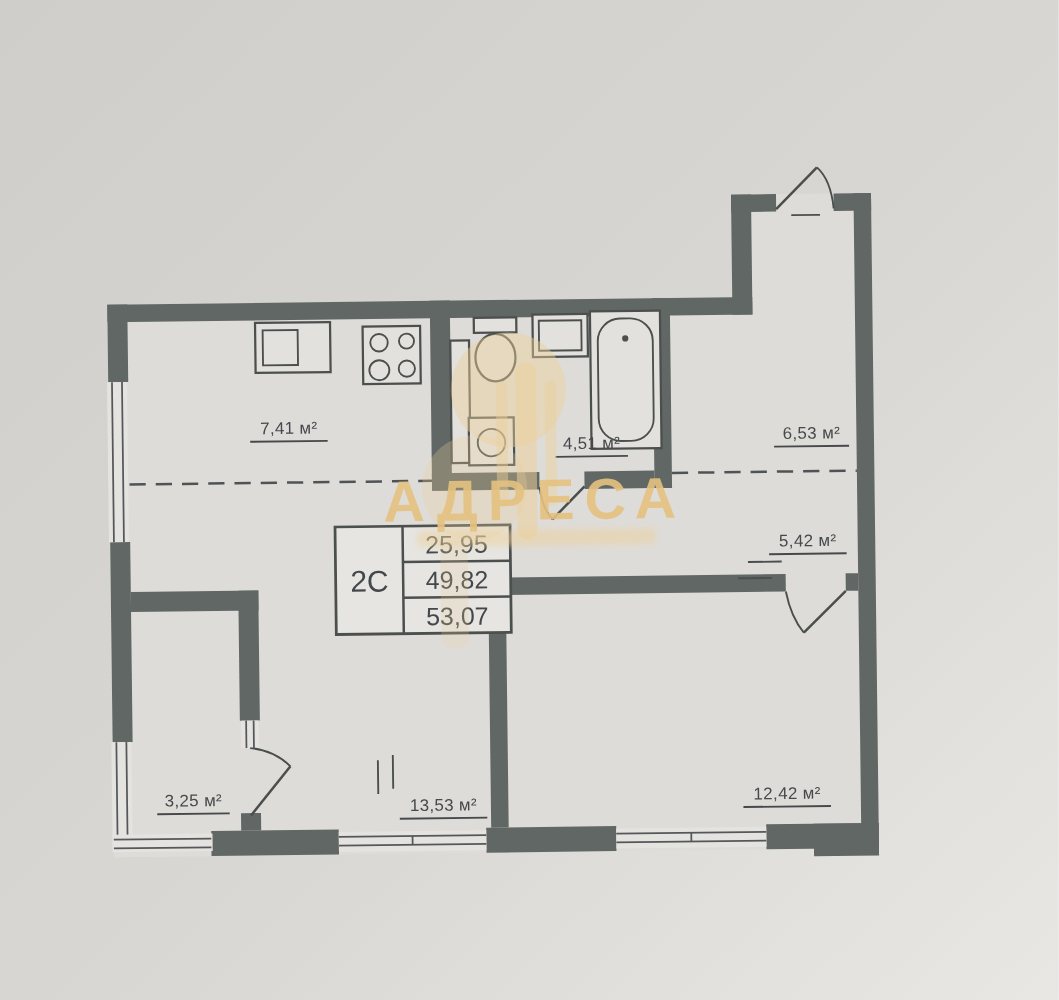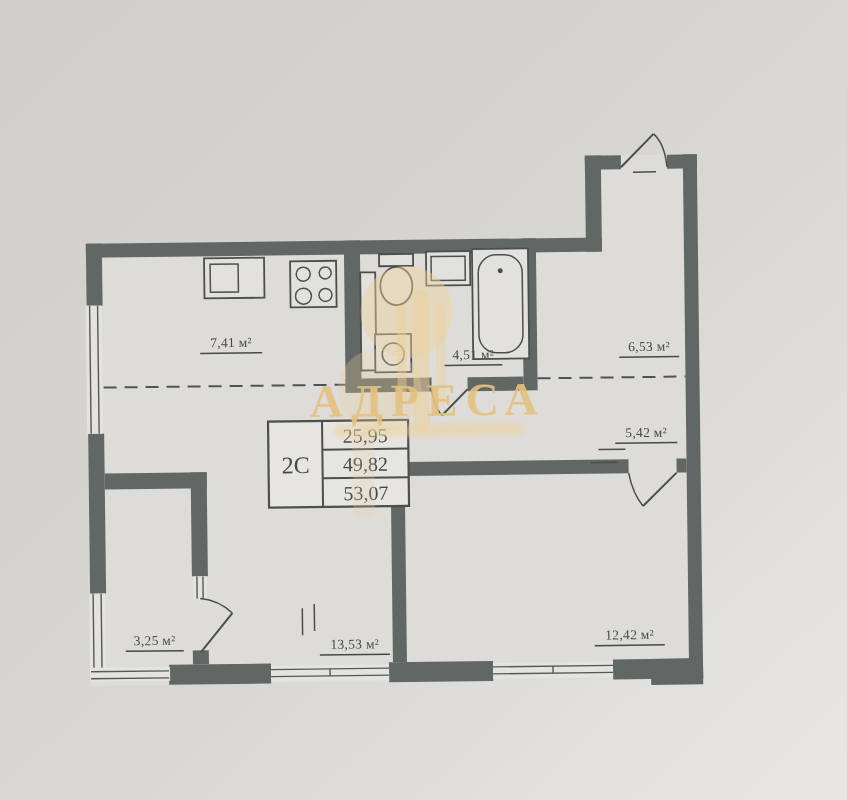--- a/index.html
+++ b/index.html
@@ -1,20 +1,20 @@
 <!DOCTYPE html>
 <html><head>
 <meta charset="utf-8">
 <style>
   html,body{margin:0;padding:0;background:#efeeec;}
   #stage{
     position:relative;
     width:847px;height:800px;
     overflow:hidden;
-    font-family:Liberation Serif, serif;
+    font-family:Liberation Sans, sans-serif;
   }
   #stage svg{
     position:absolute;left:0;top:0;
     filter:blur(0.35px);
   }
   .wall{fill:#616764;stroke:none;}
   .interior{fill:#dedcd9;}
   .fixture{fill:#e2e1de;stroke:#4b4f4d;stroke-width:1.8;}
   .fixline{fill:none;stroke:#4b4f4d;stroke-width:1.5;}
   .winband{fill:#e4e3e0;}

